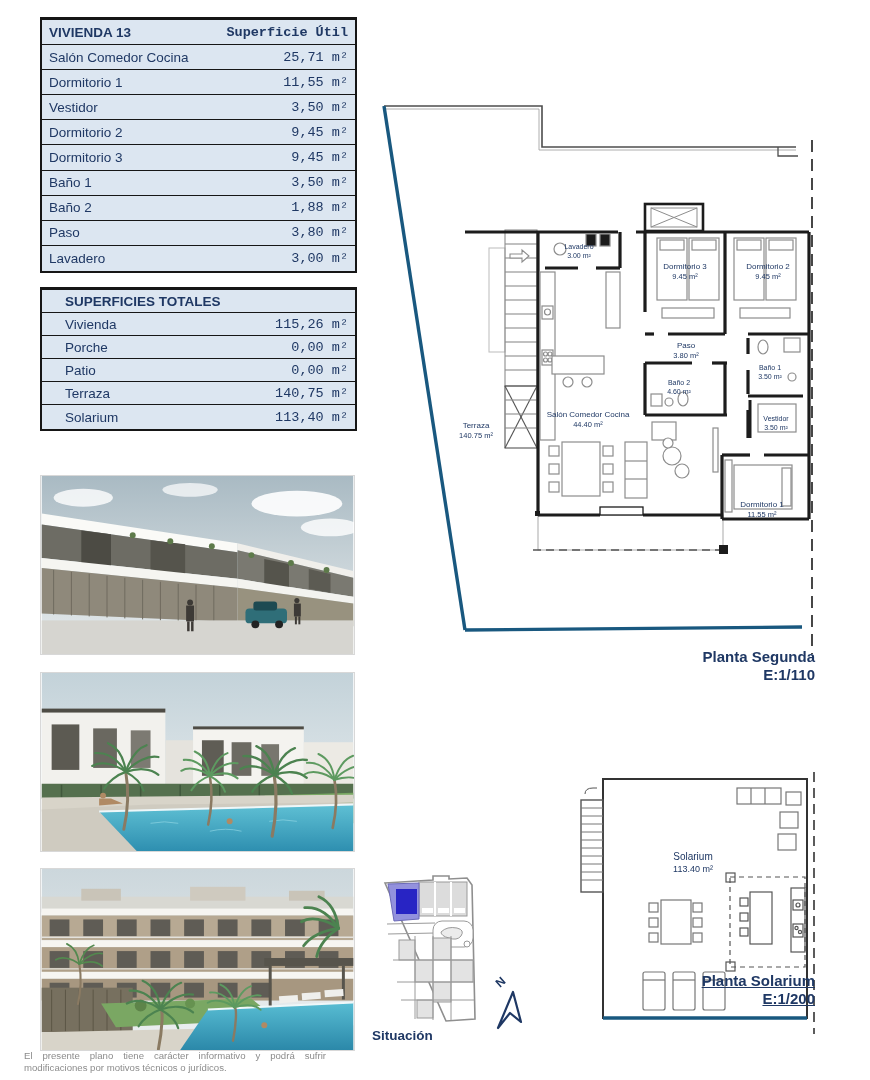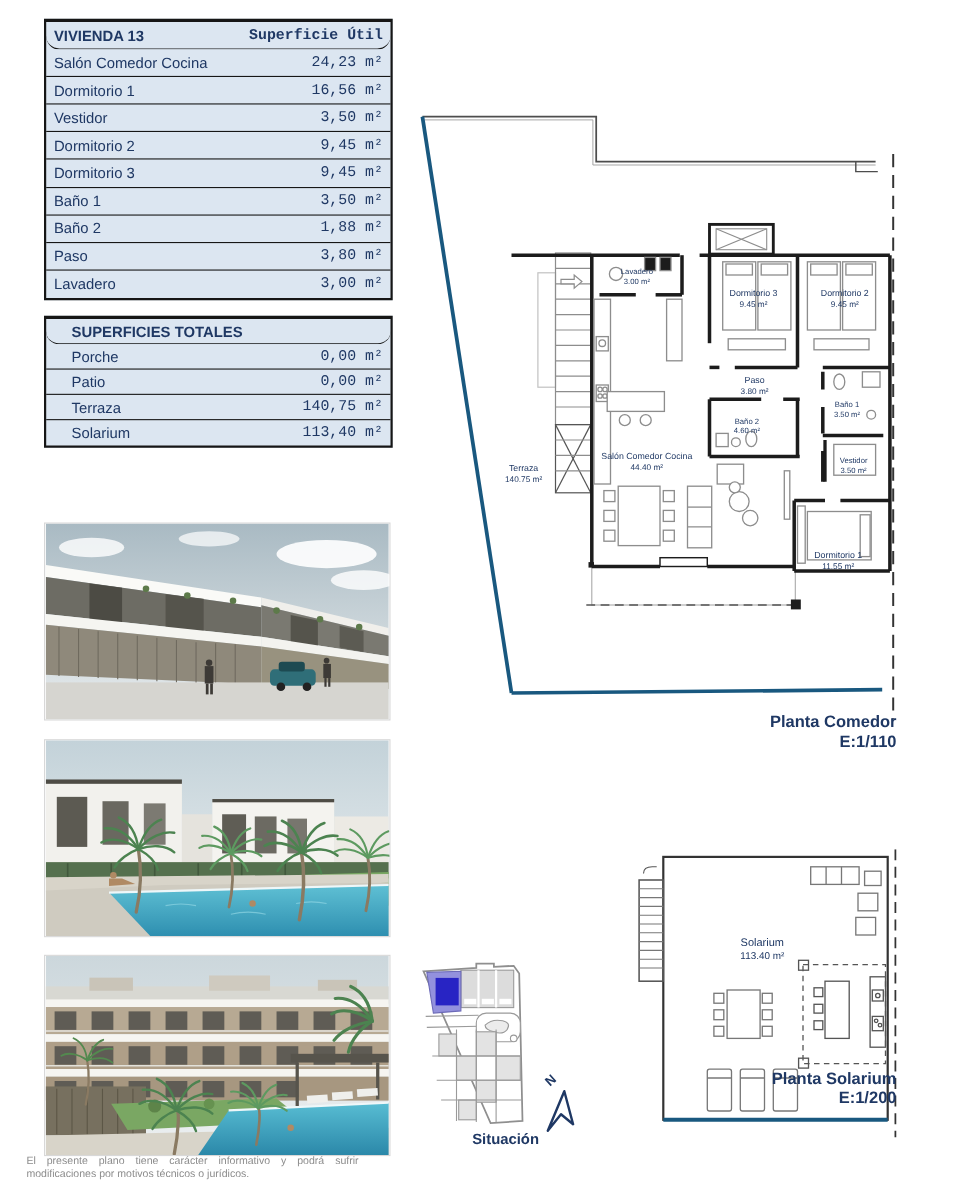--- a/index.html
+++ b/index.html
@@ -8,25 +8,25 @@
   
   .sheet-table{position:absolute;left:40px;width:313px;border:2px solid #161616;border-top-width:3px;
                background:#dce6f1;color:#1f3864;font-size:13.5px;}
   .sheet-table .trow{display:flex;justify-content:space-between;align-items:center;
                      padding:0 7px;border-bottom:1.6px solid #161616;box-sizing:border-box;}
   .sheet-table .trow:last-child{border-bottom:none;}
   .t1 .trow{height:25.1px;}
   .t2 .trow{height:23.1px;padding-left:23px;}
   .trow .lab{white-space:nowrap;}
   .trow .val{white-space:nowrap;font-family:Liberation Mono, monospace;}
-  .bold{font-weight:bold;border-radius:12px;}
+  .bold{font-weight:bold;}
   
   .plan-caption{position:absolute;left:615px;width:200px;text-align:right;color:#1f3864;
                 font-weight:bold;font-size:15px;line-height:1.22;}
-  .situacion-label{position:absolute;left:372px;top:1028px;width:118px;text-align:right;
+  .situacion-label{position:absolute;left:372px;top:1028px;width:118px;text-align:left;
                    color:#1f3864;font-weight:bold;font-size:13.5px;}
   .disclaimer{position:absolute;left:24px;top:1050px;width:302px;color:#8c8c8c;
               font-size:9.6px;line-height:1.3;text-align:justify;}
   
   .photo{position:absolute;left:40px;width:315px;border:1px solid #d8d8d8;box-sizing:border-box;}
   
   .plan{position:absolute;}
   svg text{font-family:"Liberation Sans",sans-serif;fill:#1f3864;}
 </style>
 </head>
@@ -34,25 +34,25 @@
 
 <div id="canvas">
 
   <div class="sheet-table t1" style="top:17px;">
     <div class="trow bold">
       <span class="lab">VIVIENDA 13</span>
       <span class="val">Superficie Útil</span>
     </div>
     <div class="trow">
         <span class="lab">Salón Comedor Cocina</span>
-        <span class="val">24,23 m²</span>
+        <span class="val">25,71 m²</span>
       </div>
     <div class="trow">
         <span class="lab">Dormitorio 1</span>
-        <span class="val">16,56 m²</span>
+        <span class="val">11,55 m²</span>
       </div>
     <div class="trow">
         <span class="lab">Vestidor</span>
         <span class="val">3,50 m²</span>
       </div>
     <div class="trow">
         <span class="lab">Dormitorio 2</span>
         <span class="val">9,45 m²</span>
       </div>
     <div class="trow">
@@ -74,20 +74,24 @@
     <div class="trow">
         <span class="lab">Lavadero</span>
         <span class="val">3,00 m²</span>
       </div>
   </div>
 
   <div class="sheet-table t2" style="top:287px;">
     <div class="trow bold">
       <span class="lab">SUPERFICIES TOTALES</span>
     </div>
+    <div class="trow">
+        <span class="lab">Vivienda</span>
+        <span class="val">115,26 m²</span>
+      </div>
     <div class="trow">
         <span class="lab">Porche</span>
         <span class="val">0,00 m²</span>
       </div>
     <div class="trow">
         <span class="lab">Patio</span>
         <span class="val">0,00 m²</span>
       </div>
     <div class="trow">
         <span class="lab">Terraza</span>
@@ -562,21 +566,21 @@
         <text x="404" y="323" font-size="7">Vestidor</text>
         <text x="404" y="332" font-size="7">3.50 m²</text>
         <text x="390" y="409">Dormitorio 1</text>
         <text x="390" y="419" font-size="7.5">11.55 m²</text>
         <text x="216" y="319">Salón Comedor Cocina</text>
         <text x="216" y="329" font-size="7.5">44.40 m²</text>
       </g>
     </svg>
   </div>
   <div class="plan-caption" style="top:648px;">
-    <div>Planta Comedor</div>
+    <div>Planta Segunda</div>
     <div>E:1/110</div>
   </div>
 
   <div class="plan" style="left:565px;top:772px;width:255px;height:262px;">
     <svg width="255" height="262" viewBox="0 0 255 262">
       <line x1="249" y1="0" x2="249" y2="262" stroke="#333333" stroke-width="1.6" stroke-dasharray="10,6"></line>
       <rect x="38" y="7" width="204" height="239" fill="#ffffff" stroke="#333333" stroke-width="2"></rect>
       <line x1="38" y1="246" x2="242" y2="246" stroke="#19587f" stroke-width="3.6"></line>
 
       <g stroke="#777777" stroke-width="1" fill="none">
@@ -630,21 +634,21 @@
         <rect x="228" y="152" width="10" height="13"></rect>
         <circle cx="231.5" cy="156" r="1.6"></circle>
           <circle cx="235" cy="160" r="1.6"></circle>
       </g>
       <g text-anchor="middle">
         <text x="128" y="88" font-size="10">Solarium</text>
         <text x="128" y="100" font-size="9">113.40 m²</text>
       </g>
     </svg>
   </div>
-  <div class="plan-caption" style="top:972px;">
+  <div class="plan-caption" style="top:972px;text-decoration:underline;">
     <div>Planta Solarium</div>
     <div>E:1/200</div>
   </div>
 
   <div class="plan" style="left:375px;top:872px;width:112px;height:152px;">
     <svg width="112" height="152" viewBox="0 0 112 152">
       <path d="M10,11 L58,8 L58,4 L74,4 L74,7 L92,6 L97,13 L100,147 L71,149 Z" fill="#ffffff" stroke="#8f8f8f" stroke-width="1.6"></path>
       <g>
         <rect x="44" y="10" width="48" height="34" fill="#dcdcdc" stroke="#9a9a9a" stroke-width="1"></rect>
         <line x1="60" y1="10" x2="60" y2="44" stroke="#ffffff" stroke-width="2"></line>

